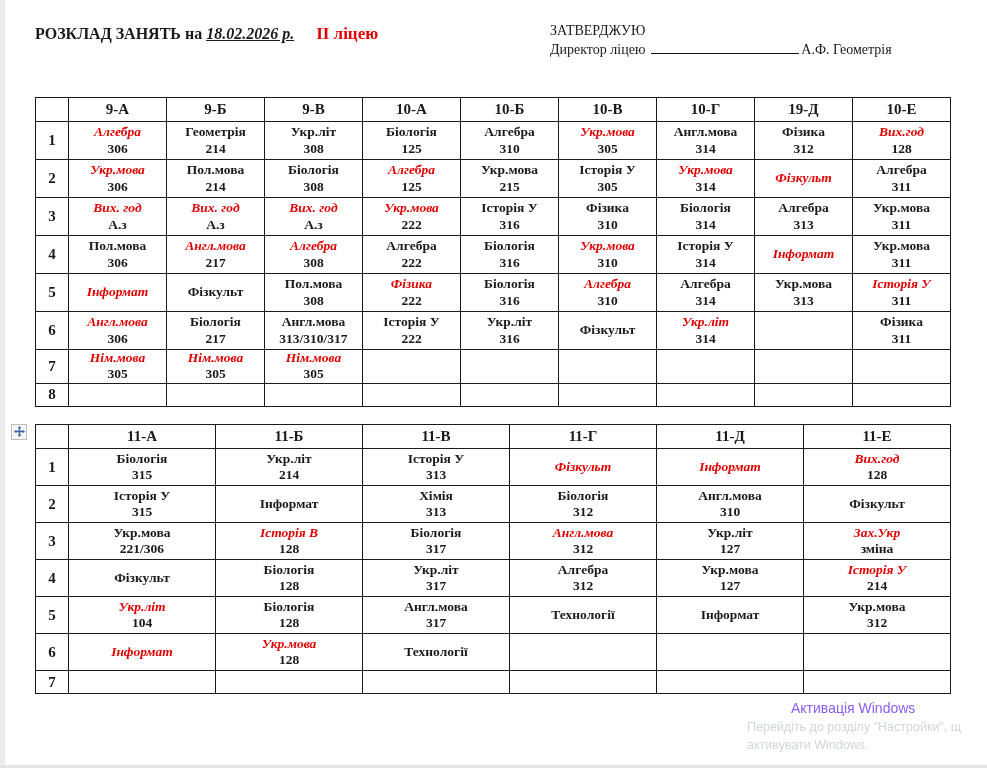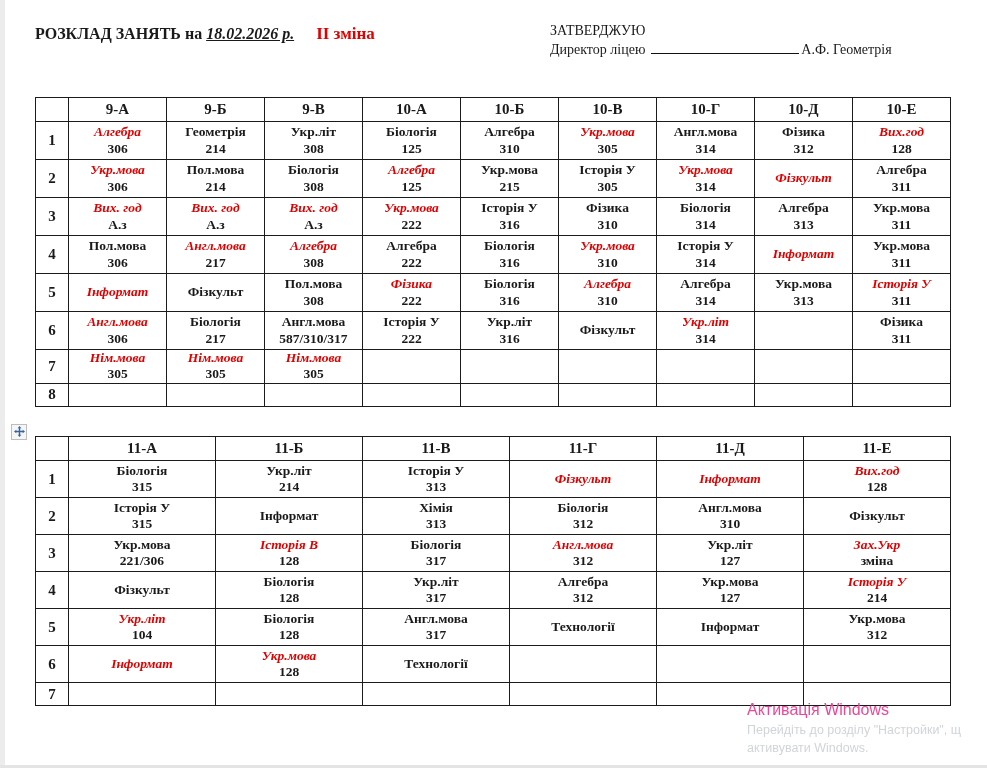--- a/index.html
+++ b/index.html
@@ -23,40 +23,40 @@
   td.num{font-size:15px;font-weight:bold;}
   .subj{font-size:13.5px;font-weight:bold;line-height:1.22;}
   .subj.red{color:#e00000;font-style:italic;}
   .room{font-size:13.5px;font-weight:bold;line-height:1.22;}
 
   #t1{top:97px;}
   #t1 tbody tr{height:38px;}
   #t1 tbody tr:nth-child(7){height:31px;}
   #t1 tbody tr:nth-child(8){height:23px;}
 
-  #t2{top:436px;}
+  #t2{top:424px;}
   #t2 tbody tr{height:37px;}
   #t2 tbody tr:nth-child(7){height:23px;}
 
   .table-handle{
     position:absolute;left:11px;top:424px;width:16px;height:16px;
     border:1px solid #bdbdbd;background:#f6f6f6;display:flex;align-items:center;justify-content:center;box-sizing:border-box;
   }
 
   .watermark{position:absolute;left:747px;top:699px;width:240px;font-family:"Liberation Sans", sans-serif;}
-  .watermark .wm-main{font-size:16px;color:#ec4899;line-height:1.35;}
+  .watermark .wm-main{font-size:14px;color:#8b5cf6;line-height:1.35;margin-left:44px;}
   .watermark .wm-sub{font-size:12.5px;color:#d0d5d9;line-height:1.45;white-space:nowrap;}
 </style>
 </head>
 <body>
 
 <div class="page-edge-left"></div>
 
 <div class="doc-header">
-  <span>РОЗКЛАД  ЗАНЯТЬ на </span><span class="date">18.02.2026 р.</span><span class="shift">ІІ зміна</span>
+  <span>РОЗКЛАД  ЗАНЯТЬ на </span><span class="date">18.02.2026 р.</span><span class="shift">ІІ ліцею</span>
 </div>
 
 <div class="approve">
   <div>ЗАТВЕРДЖУЮ</div>
   <div>
     <span>Директор ліцею</span><span class="blank-line"></span><span>А.Ф. Геометрія</span>
   </div>
 </div>
 
 <table class="sched" id="t1">
@@ -75,21 +75,21 @@
     <thead>
       <tr>
         <th></th>
         <th>9-А</th>
         <th>9-Б</th>
         <th>9-В</th>
         <th>10-А</th>
         <th>10-Б</th>
         <th>10-В</th>
         <th>10-Г</th>
-        <th>10-Д</th>
+        <th>19-Д</th>
         <th>10-Е</th>
       </tr>
     </thead>
     <tbody>
       <tr>
         <td class="num">1</td>
         <td>
           <div class="subj red">Алгебра</div>
           <div class="room">306</div>
         </td>
@@ -283,21 +283,21 @@
         <td>
           <div class="subj red">Англ.мова</div>
           <div class="room">306</div>
         </td>
         <td>
           <div class="subj">Біологія</div>
           <div class="room">217</div>
         </td>
         <td>
           <div class="subj">Англ.мова</div>
-          <div class="room">587/310/317</div>
+          <div class="room">313/310/317</div>
         </td>
         <td>
           <div class="subj">Історія У</div>
           <div class="room">222</div>
         </td>
         <td>
           <div class="subj">Укр.літ</div>
           <div class="room">316</div>
         </td>
         <td>

